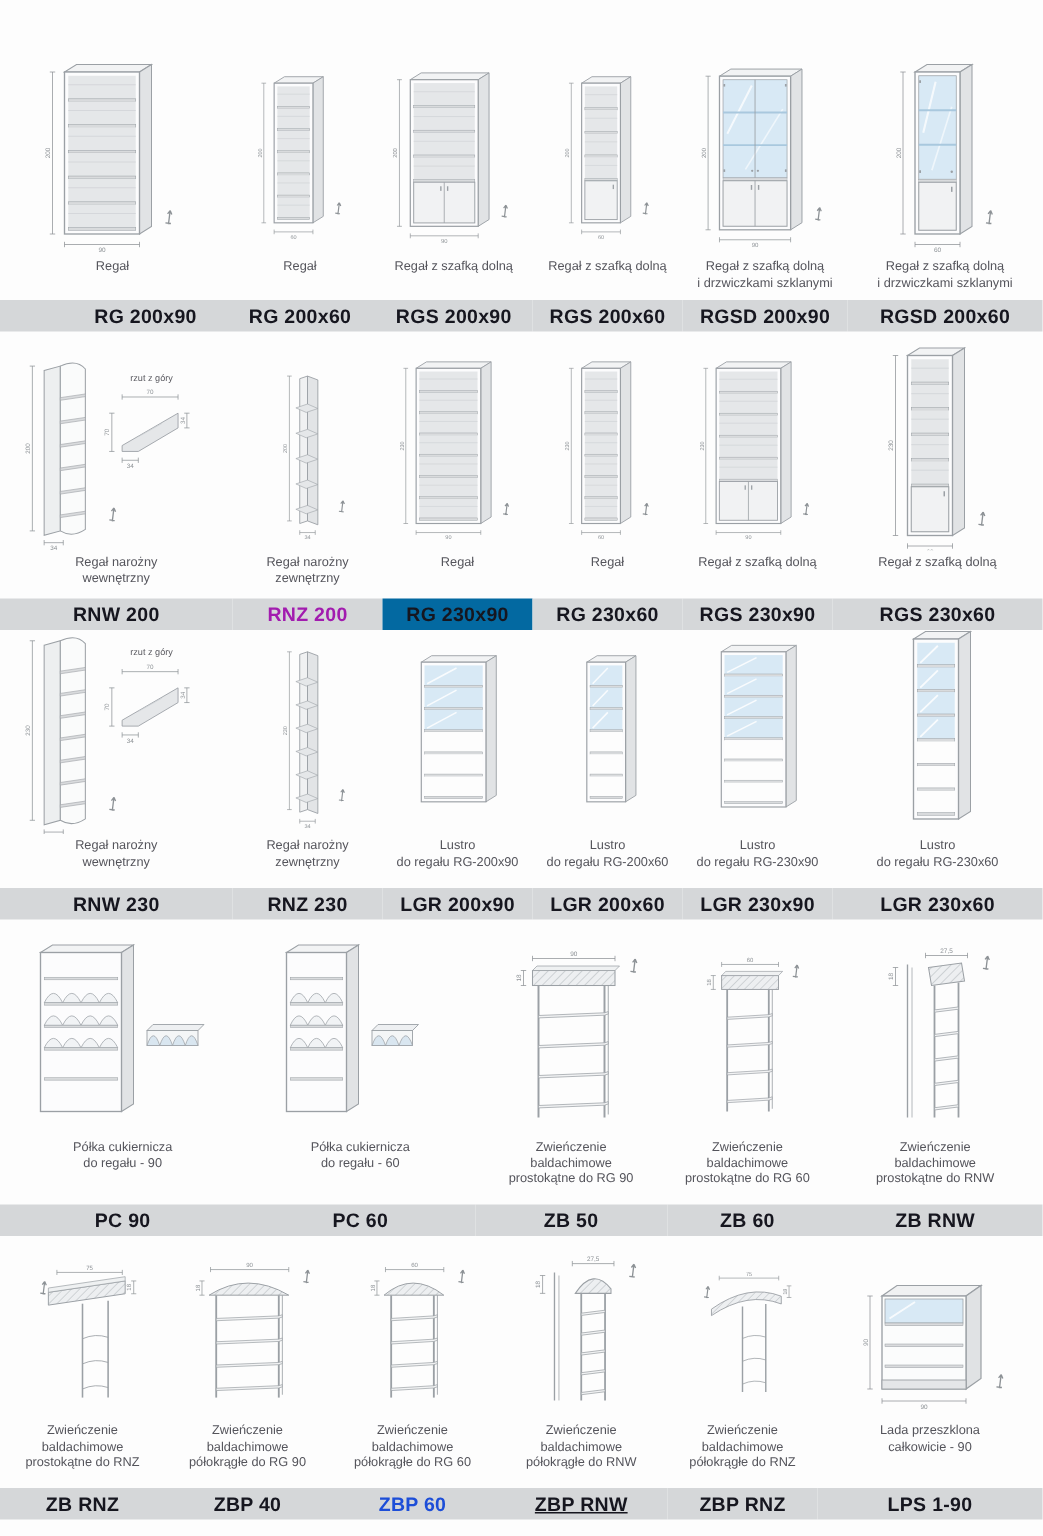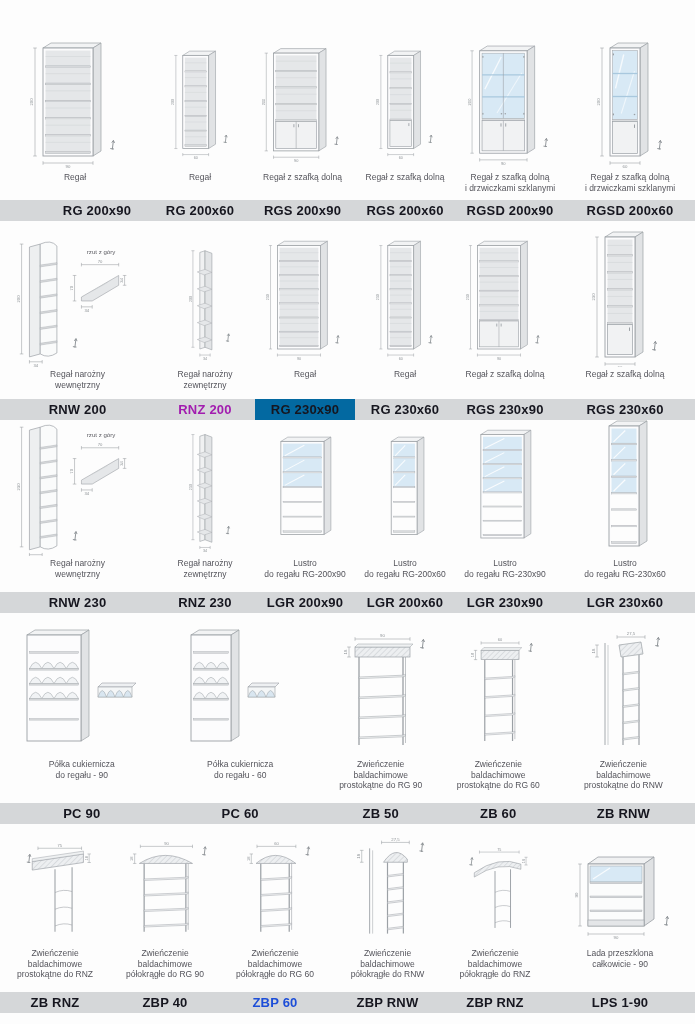--- a/index.html
+++ b/index.html
@@ -1215,21 +1215,21 @@
                 <path d="M0,7 L6.5,0.5 M6.5,0.5 L3.8,1.2 M6.5,0.5 L5.8,3.2 M-1,5 L1.6,7.6"></path>
               </g>
             </svg>
           </div>
           <div class="desc" style="color: rgb(84, 84, 91);">
             <div>Zwieńczenie</div>
             <div>baldachimowe</div>
             <div>półokrągłe do RNW</div>
           </div>
           <div class="codebar" style="background: rgb(213, 215, 217);">
-            <span class="code" style="color: rgb(22, 22, 31);">ZBP RNW</span>
+            <span class="code" style="color: rgb(22, 22, 31); text-decoration: underline;">ZBP RNW</span>
           </div>
         </div>
         <div class="cell">
           <div class="art">
             <svg width="116" height="112" viewBox="0 0 116 112" xmlns="http://www.w3.org/2000/svg">
               <defs>
                 <pattern id="hp7" width="4" height="4" patternUnits="userSpaceOnUse" patternTransform="rotate(45)">
                   <rect width="4" height="4" fill="#edeff1"></rect>
                   <line x1="0" y1="0" x2="0" y2="4" stroke="#c3c7cb" stroke-width="1"></line>
                 </pattern>

